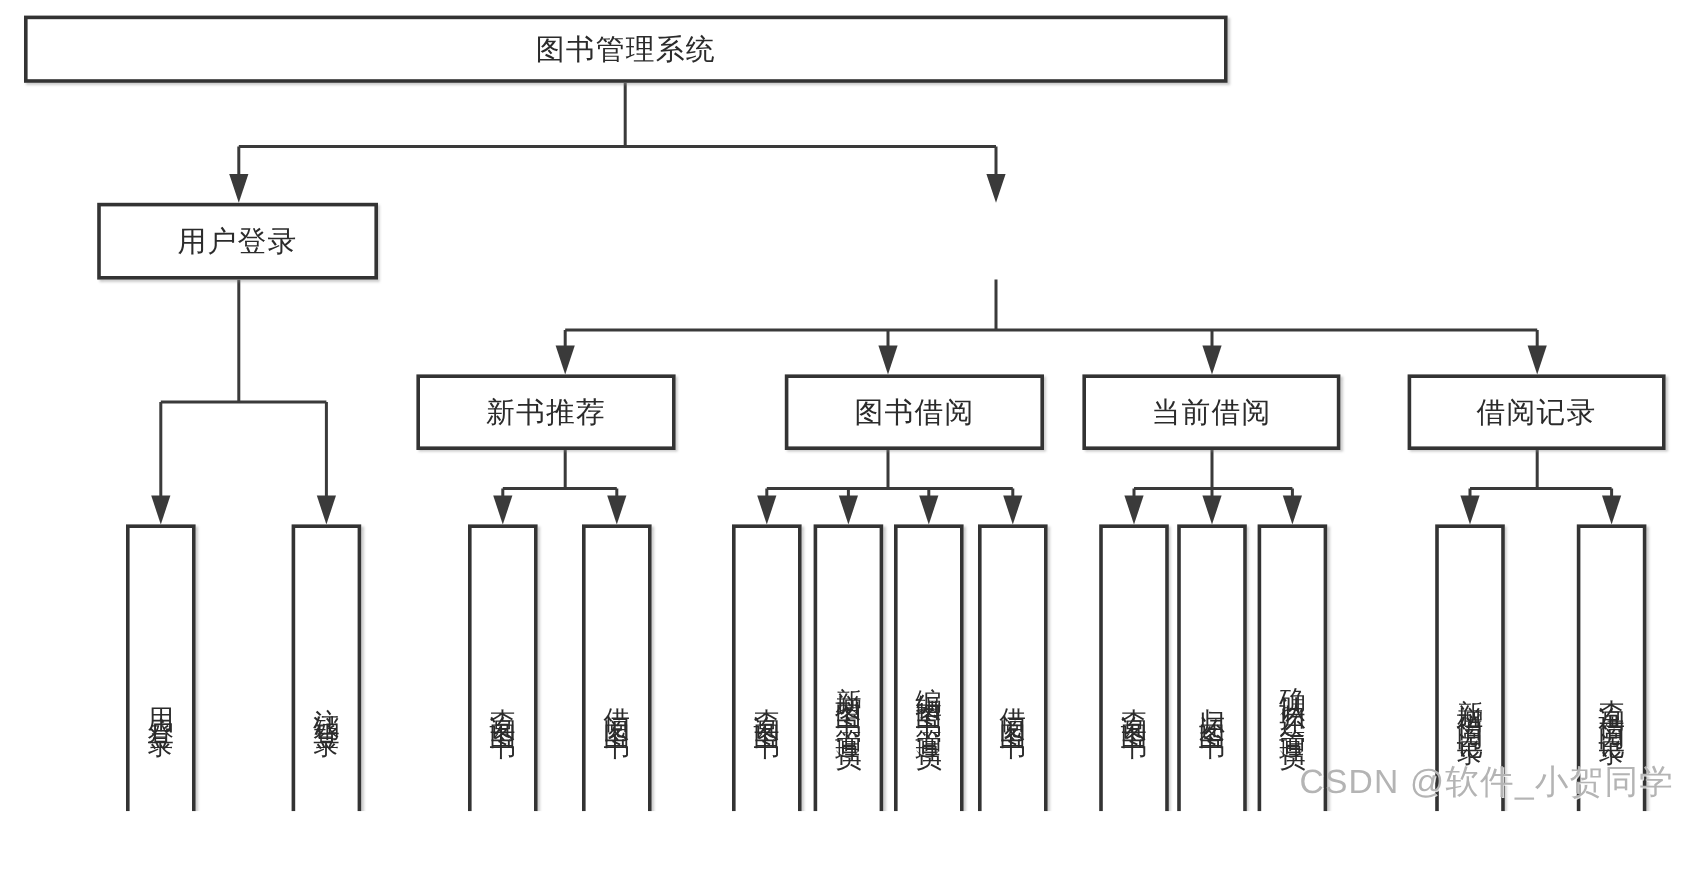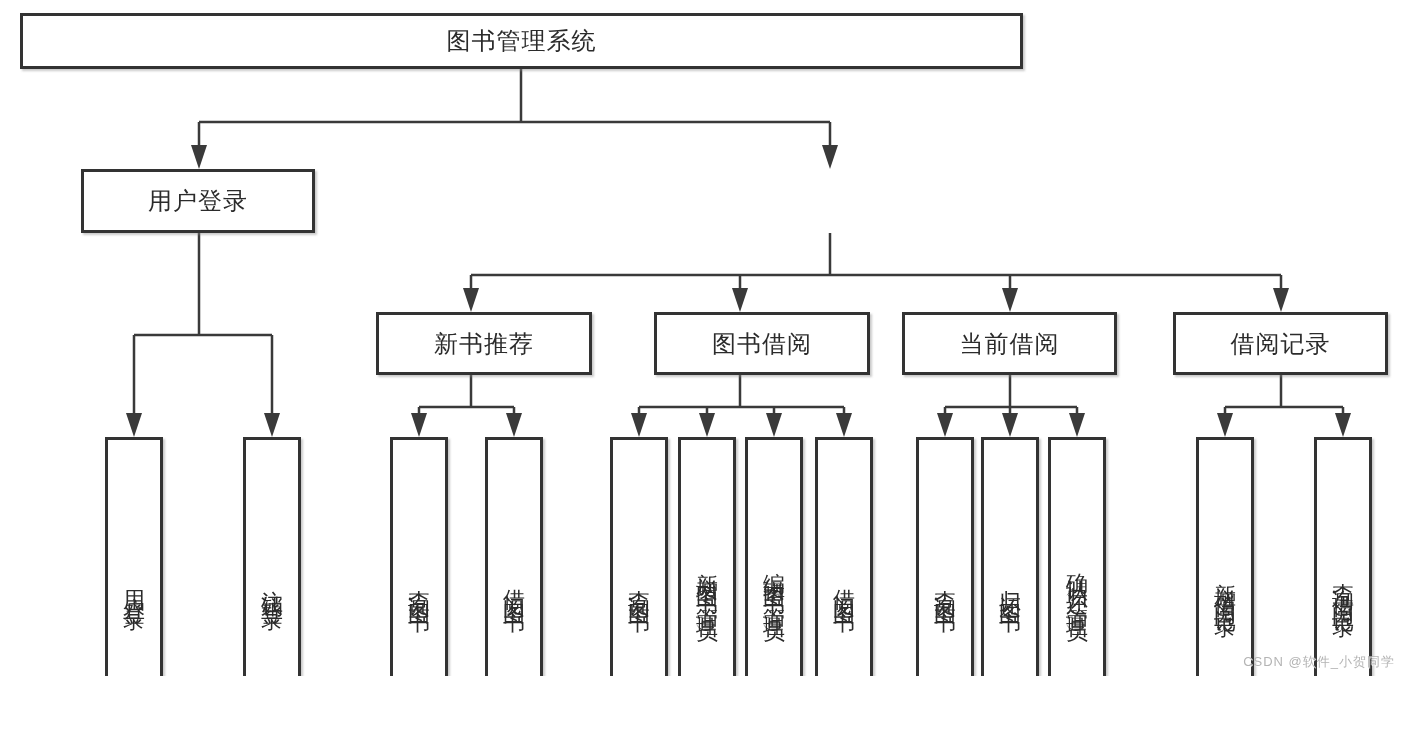--- a/index.html
+++ b/index.html
@@ -19,21 +19,21 @@
   .node-h2 { top:169px; width:234px; height:64px; }
   .node-h3 { top:312px; height:63px; }
   .node-v  { top:437px; width:58px; height:298px; }
   .lbl { color:#2b2b2b; font-size:24px; letter-spacing:1px; white-space:nowrap; }
   .node-v .lbl {
     writing-mode:vertical-rl; text-orientation:mixed;
     font-size:22px; letter-spacing:7px; white-space:normal;
   }
   .watermark {
     position:absolute; right:10px; bottom:5px; z-index:5;
-    font-size:13px; color:#b4b4b4; letter-spacing:1px;
+    font-size:28px; color:#b4b4b4; letter-spacing:1px;
     text-shadow:1px 1px 0 rgba(255,255,255,0.8);
   }
 </style>
 </head>
 <body>
 
 <div class="canvas">
 
   <svg class="connectors" viewBox="0 0 1405 747" aria-hidden="true">
     <g stroke="#3a3a3a" stroke-width="2.5" fill="none">
@@ -69,21 +69,21 @@
   </svg>
 
   <div class="node node-h1">
     <span class="lbl">图书管理系统</span>
   </div>
 
   <div class="node node-h2" style="left:81px">
     <span class="lbl">用户登录</span>
   </div>
 
-  <div class="node node-h3" style="left:376px;width:216px">
+  <div class="node node-h3" style="left:347px;width:216px">
     <span class="lbl">新书推荐</span>
   </div>
   <div class="node node-h3" style="left:654px;width:216px">
     <span class="lbl">图书借阅</span>
   </div>
   <div class="node node-h3" style="left:902px;width:215px">
     <span class="lbl">当前借阅</span>
   </div>
   <div class="node node-h3" style="left:1173px;width:215px">
     <span class="lbl">借阅记录</span>

